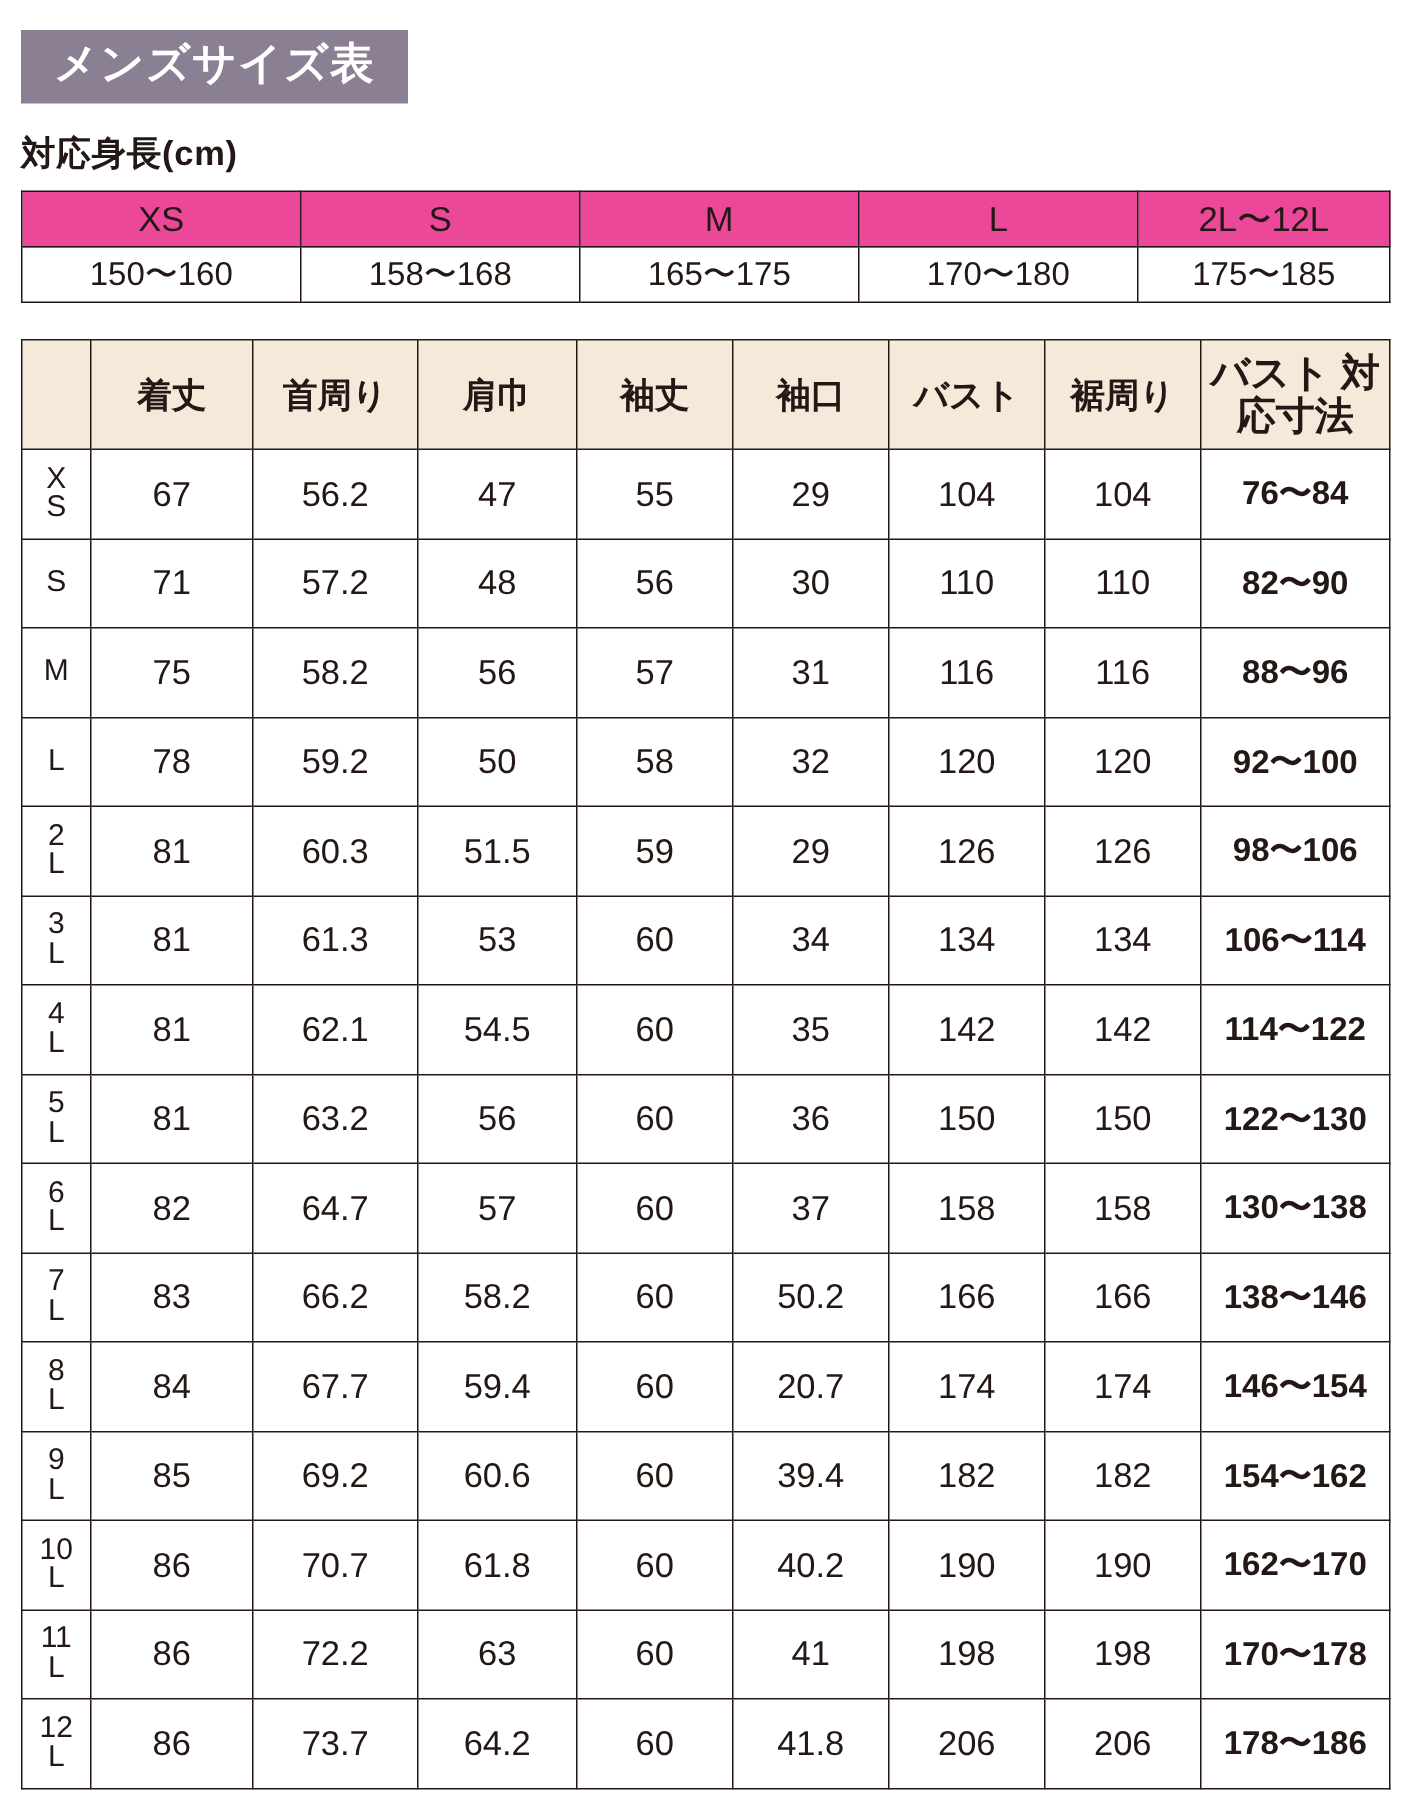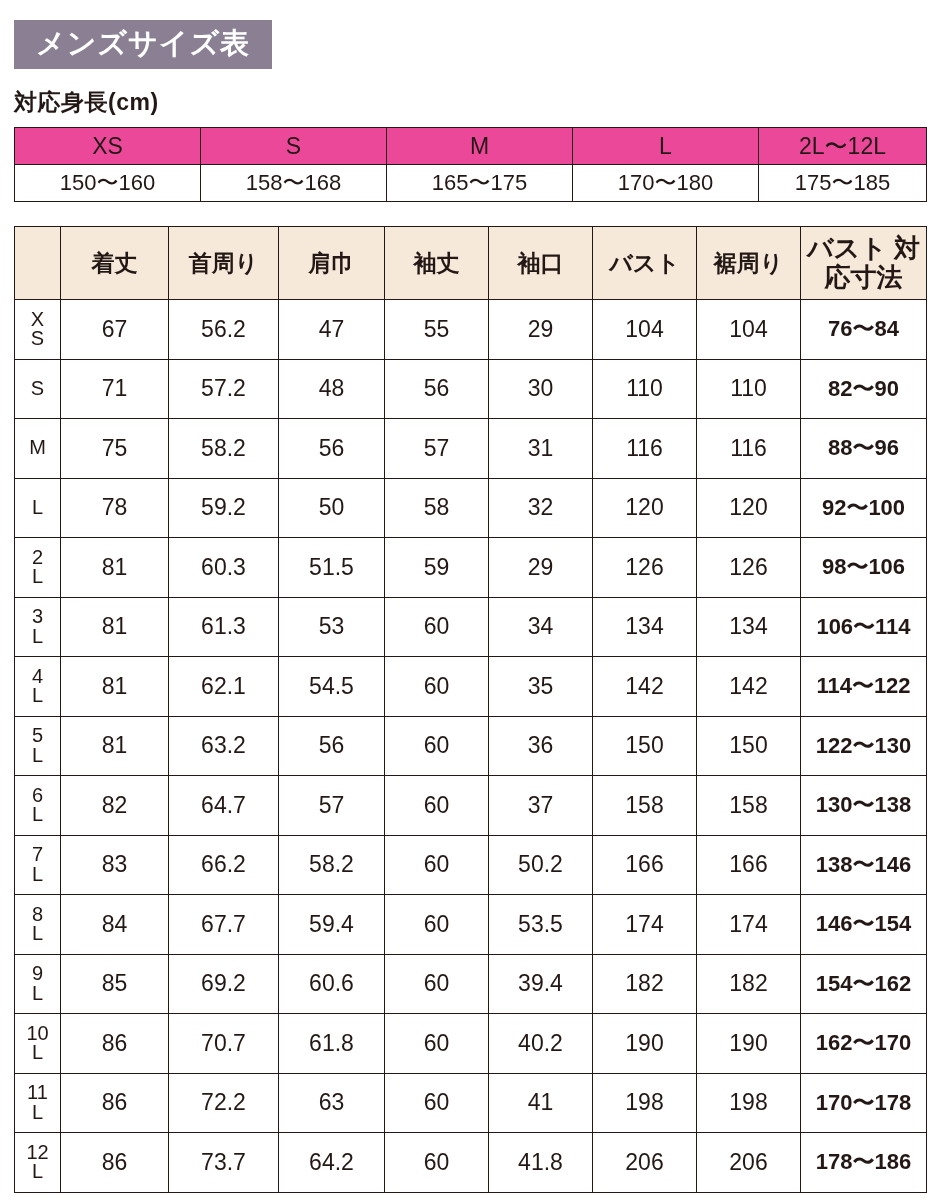--- a/index.html
+++ b/index.html
@@ -323,21 +323,21 @@
         </tr>
         <tr>
           <td class="size-label">
             <span>8</span>
             <span>L</span>
           </td>
           <td>84</td>
           <td>67.7</td>
           <td>59.4</td>
           <td>60</td>
-          <td>53.5</td>
+          <td>20.7</td>
           <td>174</td>
           <td>174</td>
           <td class="range">146〜154</td>
         </tr>
         <tr>
           <td class="size-label">
             <span>9</span>
             <span>L</span>
           </td>
           <td>85</td>

